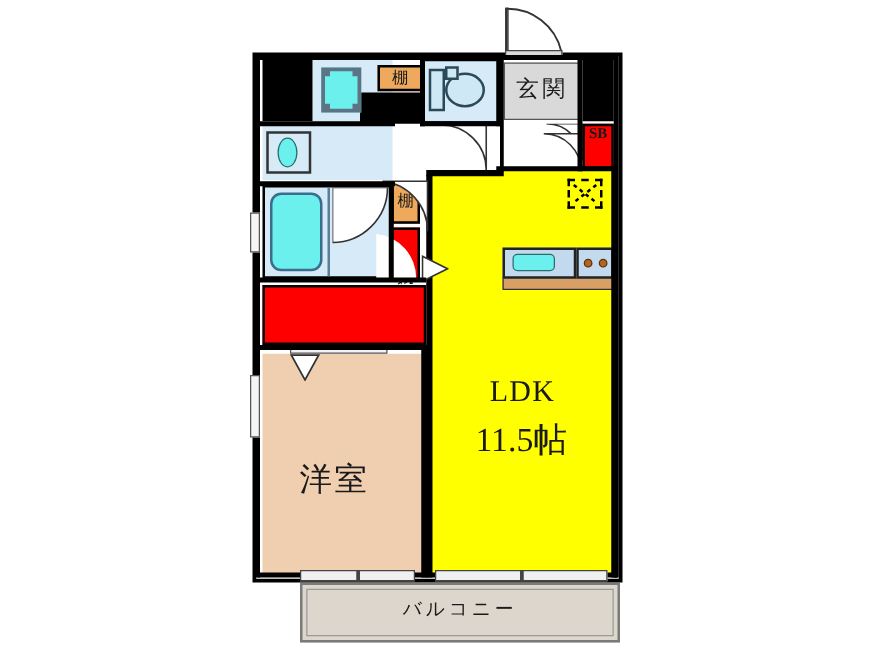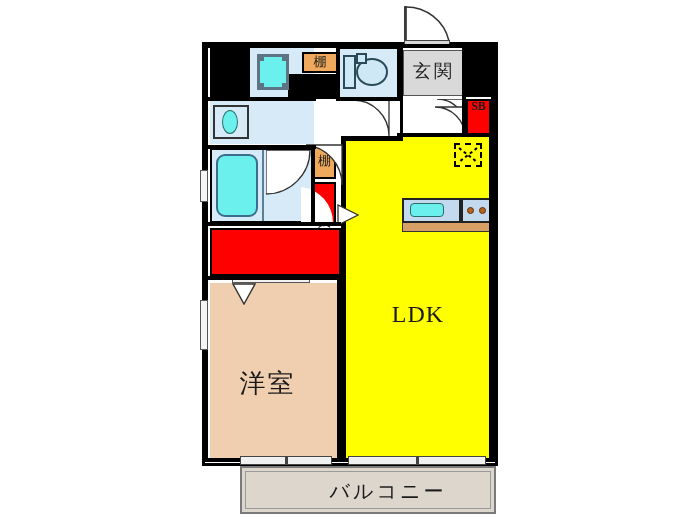--- a/index.html
+++ b/index.html
@@ -44,21 +44,21 @@
     white-space: nowrap;
     font-family: "Liberation Serif", serif;
     line-height: 1.05;
   }
   .label-ldk { font-size: 24px; letter-spacing: 1px; }
   .label-ldk2 { font-size: 27px; }
   .label-room { font-size: 26px; letter-spacing: 2px; }
   .label-room2 { font-size: 26px; }
   .label-wcl { font-size: 19px; letter-spacing: 1px; }
   .label-genkan { font-size: 18px; letter-spacing: 3px; }
-  .label-balcony { font-size: 20px; letter-spacing: 3px; padding-left: 20px; }
+  .label-balcony { font-size: 15px; letter-spacing: 3px; }
   .label-sb {
     font-size: 12px; line-height: 1.0; font-weight: bold;
     font-family: "Liberation Serif", serif;
   }
   .label-vert {
     font-size: 13px;
     writing-mode: vertical-rl;
     text-orientation: upright;
     line-height: 1.0;
     letter-spacing: 0px;
@@ -77,20 +77,21 @@
   <div class="fill" style="left:245px; top:471px; width:246px; height:38px; border:1px solid #9a9a9a;"></div>
   <div class="label label-balcony" style="left:240px; top:481px; width:256px;">バルコニー</div>
 
   <div class="outer-wall" style="left:202px; top:42px; width:296px; height:424px; background:#ffffff;"></div>
 
   <div class="fill" style="left:345px; top:140px; width:146px; height:320px; background:#ffff00;"></div>
 
   <div class="fill" style="left:400px; top:133px; width:91px; height:12px; background:#ffff00;"></div>
 
   <div class="label label-ldk" style="left:345px; top:302px; width:146px;">LDK</div>
+  <div class="label label-ldk2" style="left:341px; top:338px; width:152px;">11.5帖</div>
 
   <div class="fixture" style="left:454px; top:143px; width:28px; height:24px; border:2px dashed #000; background:#ffff00;">
     <svg width="24" height="20" style="position:absolute;left:0;top:0;" viewBox="0 0 24 20">
       <line x1="3" y1="3" x2="21" y2="17" stroke="#000" stroke-width="2" stroke-dasharray="3,3"></line>
       <line x1="21" y1="3" x2="3" y2="17" stroke="#000" stroke-width="2" stroke-dasharray="3,3"></line>
     </svg>
   </div>
 
   <div class="fixture" style="left:402px; top:222px; width:89px; height:10px; background:#d9a066; border:1px solid #333;"></div>
 

